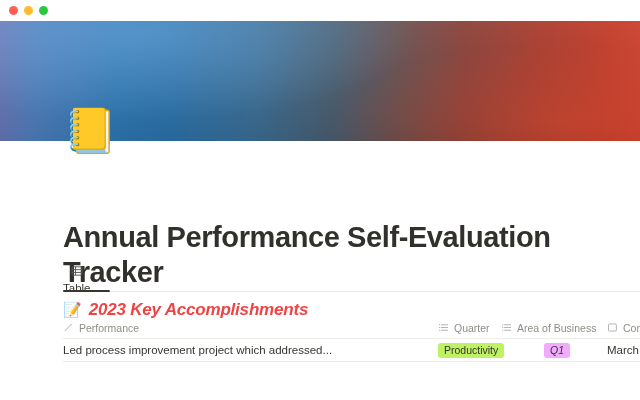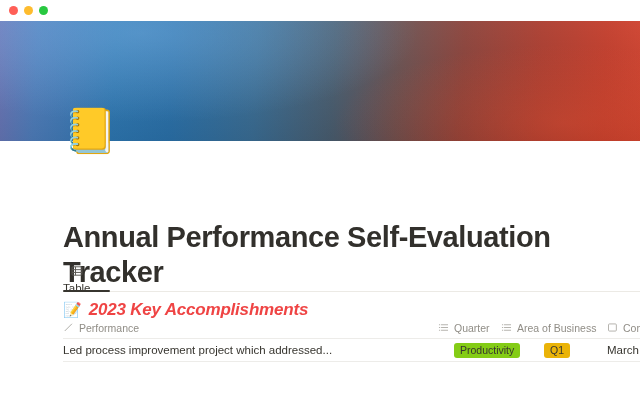--- a/index.html
+++ b/index.html
@@ -234,22 +234,22 @@
 
   .tag {
     display: inline-block;
     font-size: 10.5px;
     line-height: 15px;
     padding: 0 6px;
     border-radius: 3px;
     color: #37352f;
     white-space: nowrap;
   }
-  .tag-pink  { background: #84cc16; margin-left: 16px; }
-  .tag-green { background: #eab308; }
+  .tag-pink  { background: #bef264; }
+  .tag-green { background: #f0abfc; font-style: italic; }
 
   .date-text {
     font-size: 11.5px;
     color: #37352f;
     white-space: nowrap;
   }
 </style>
 </head>
 <body>
 

